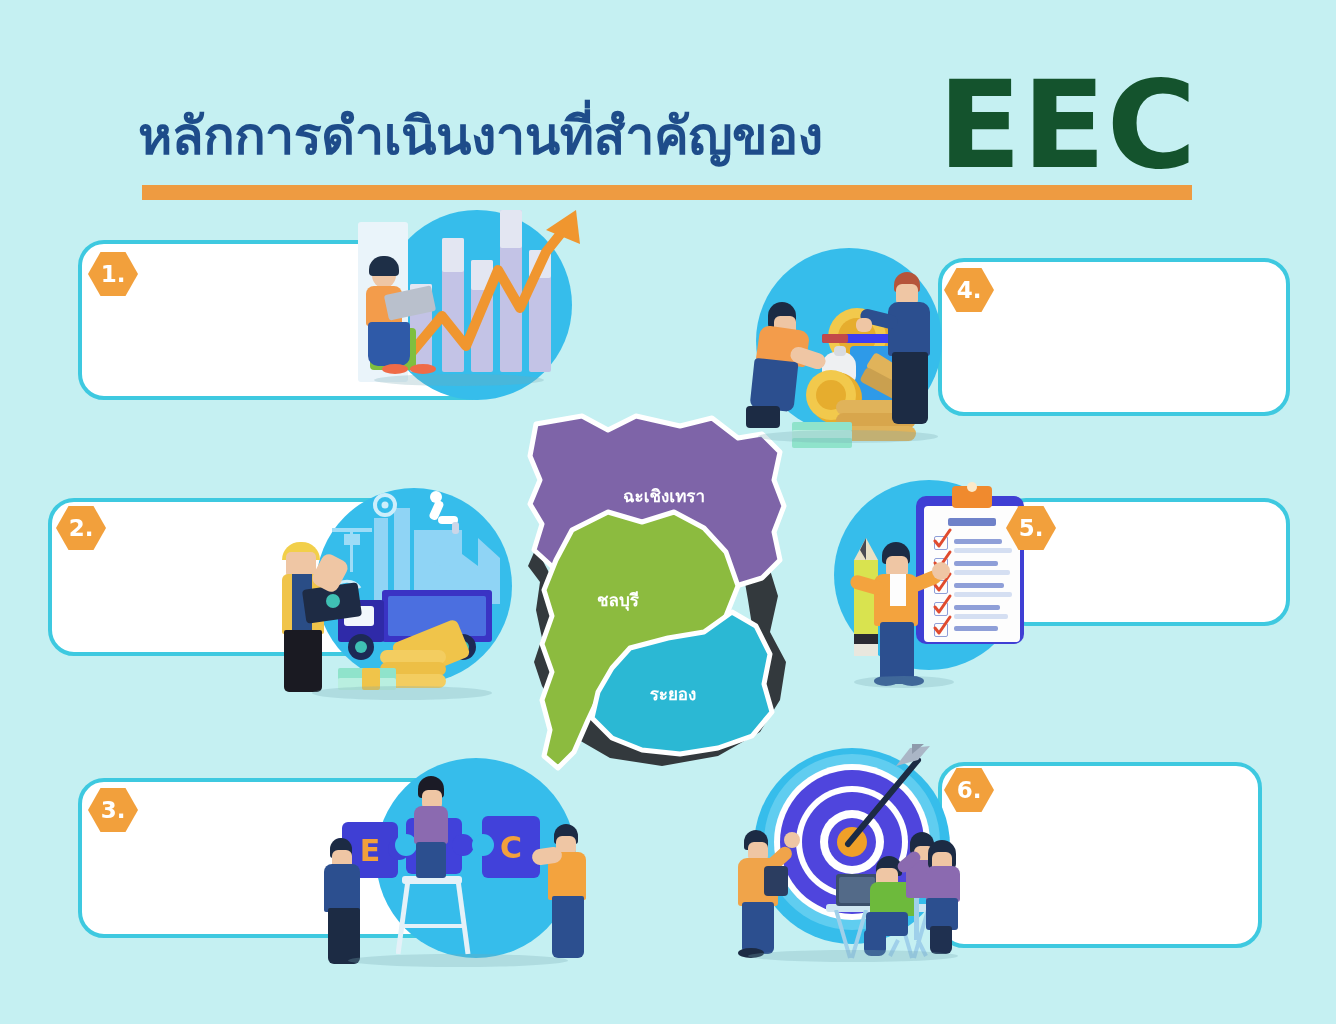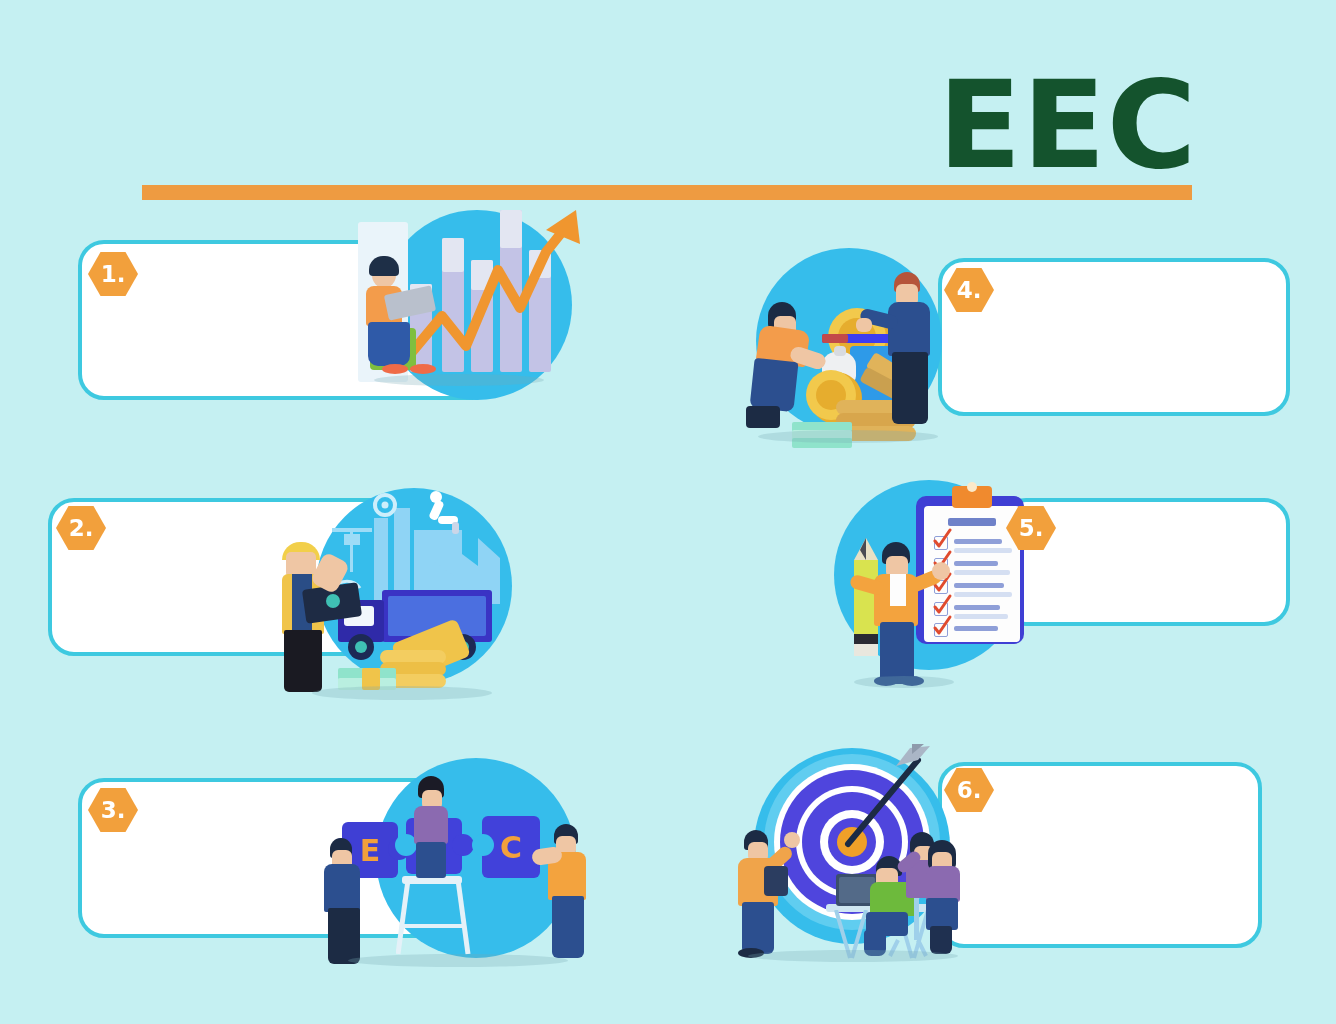--- a/index.html
+++ b/index.html
@@ -138,20 +138,21 @@
   
   .bar { position: absolute; border-radius: 2px; }
 </style>
 </head>
 <body>
 
 <div class="stage">
 
   <div class="title-wrap">
     <div class="title-rule"></div>
+    <div class="title-thai">หลักการดำเนินงานที่สำคัญของ</div>
     <div class="title-eec">EEC</div>
   </div>
 
   <div class="art" style="left:358px;top:198px;width:230px;height:225px;">
     <div class="disc" style="left:24px;top:12px;width:190px;height:190px;"></div>
     <div class="p" style="left:0px;top:24px;width:50px;height:160px;background:#eaf4fa;border-radius:3px;"></div>
 
     <div class="bar" style="left:52px;top:86px;width:22px;height:88px;background:#c3c3e6;"></div>
     <div class="bar" style="left:52px;top:86px;width:22px;height:26px;background:#e3e6f2;"></div>
     <div class="bar" style="left:84px;top:40px;width:22px;height:134px;background:#c3c3e6;"></div>
@@ -481,14 +482,31 @@
   </div>
 
   <div class="card" id="card6"></div>
   <div class="hexnum" style="left:944px;top:768px;">6.</div>
   <div class="card-text" style="left:986px;top:766px;width:272px;">การจัดทำโครงการ
 ร่วมกับหน่วยงาน
 เพื่อให้สอดคล้องกับ
 การพัฒนาพื้นที่ อีอีซี
 ได้ตามเป้าหมาย</div>
 
+  <div class="map">
+    <svg width="300" height="380" viewBox="0 0 300 380">
+
+      <g fill="#33393d">
+        <path d="M24,148 L16,166 L28,182 L24,210 L30,238 L22,262 L30,286 L46,312 L60,336 L98,358 L150,366 L206,356 L248,332 L268,300 L274,262 L258,232 L266,196 L258,170 L244,150 L230,166 L236,200 L242,238 L228,276 L198,318 L150,340 L104,334 L70,308 L56,270 L50,222 L42,182 Z"></path>
+      </g>
+
+      <path d="M24,24 L70,16 L96,30 L124,16 L168,26 L200,18 L226,38 L250,34 L268,52 L262,80 L272,106 L262,132 L268,160 L250,178 L224,186 L196,178 L170,190 L148,180 L120,188 L96,176 L70,182 L44,170 L22,150 L30,124 L18,104 L28,80 L18,56 Z" fill="#7e64a8" stroke="#ffffff" stroke-width="5" stroke-linejoin="round"></path>
+
+      <path d="M60,130 L96,112 L130,122 L162,112 L192,128 L214,152 L226,186 L214,216 L196,238 L168,252 L140,246 L114,258 L92,286 L76,320 L62,352 L46,368 L32,356 L38,330 L30,300 L40,272 L30,244 L40,216 L32,190 L44,160 Z" fill="#8cbb3f" stroke="#ffffff" stroke-width="5" stroke-linejoin="round"></path>
+
+      <path d="M118,248 L156,238 L192,232 L220,212 L244,226 L258,254 L252,284 L260,312 L240,336 L206,348 L168,354 L130,350 L100,338 L80,318 L86,292 L100,268 Z" fill="#2bb8d4" stroke="#ffffff" stroke-width="5" stroke-linejoin="round"></path>
+    </svg>
+    <div class="map-label" style="left:72px;top:82px;width:160px;">ฉะเชิงเทรา</div>
+    <div class="map-label" style="left:36px;top:186px;width:140px;">ชลบุรี</div>
+    <div class="map-label" style="left:96px;top:280px;width:130px;">ระยอง</div>
+  </div>
 
 </div>
 
 </body></html>

